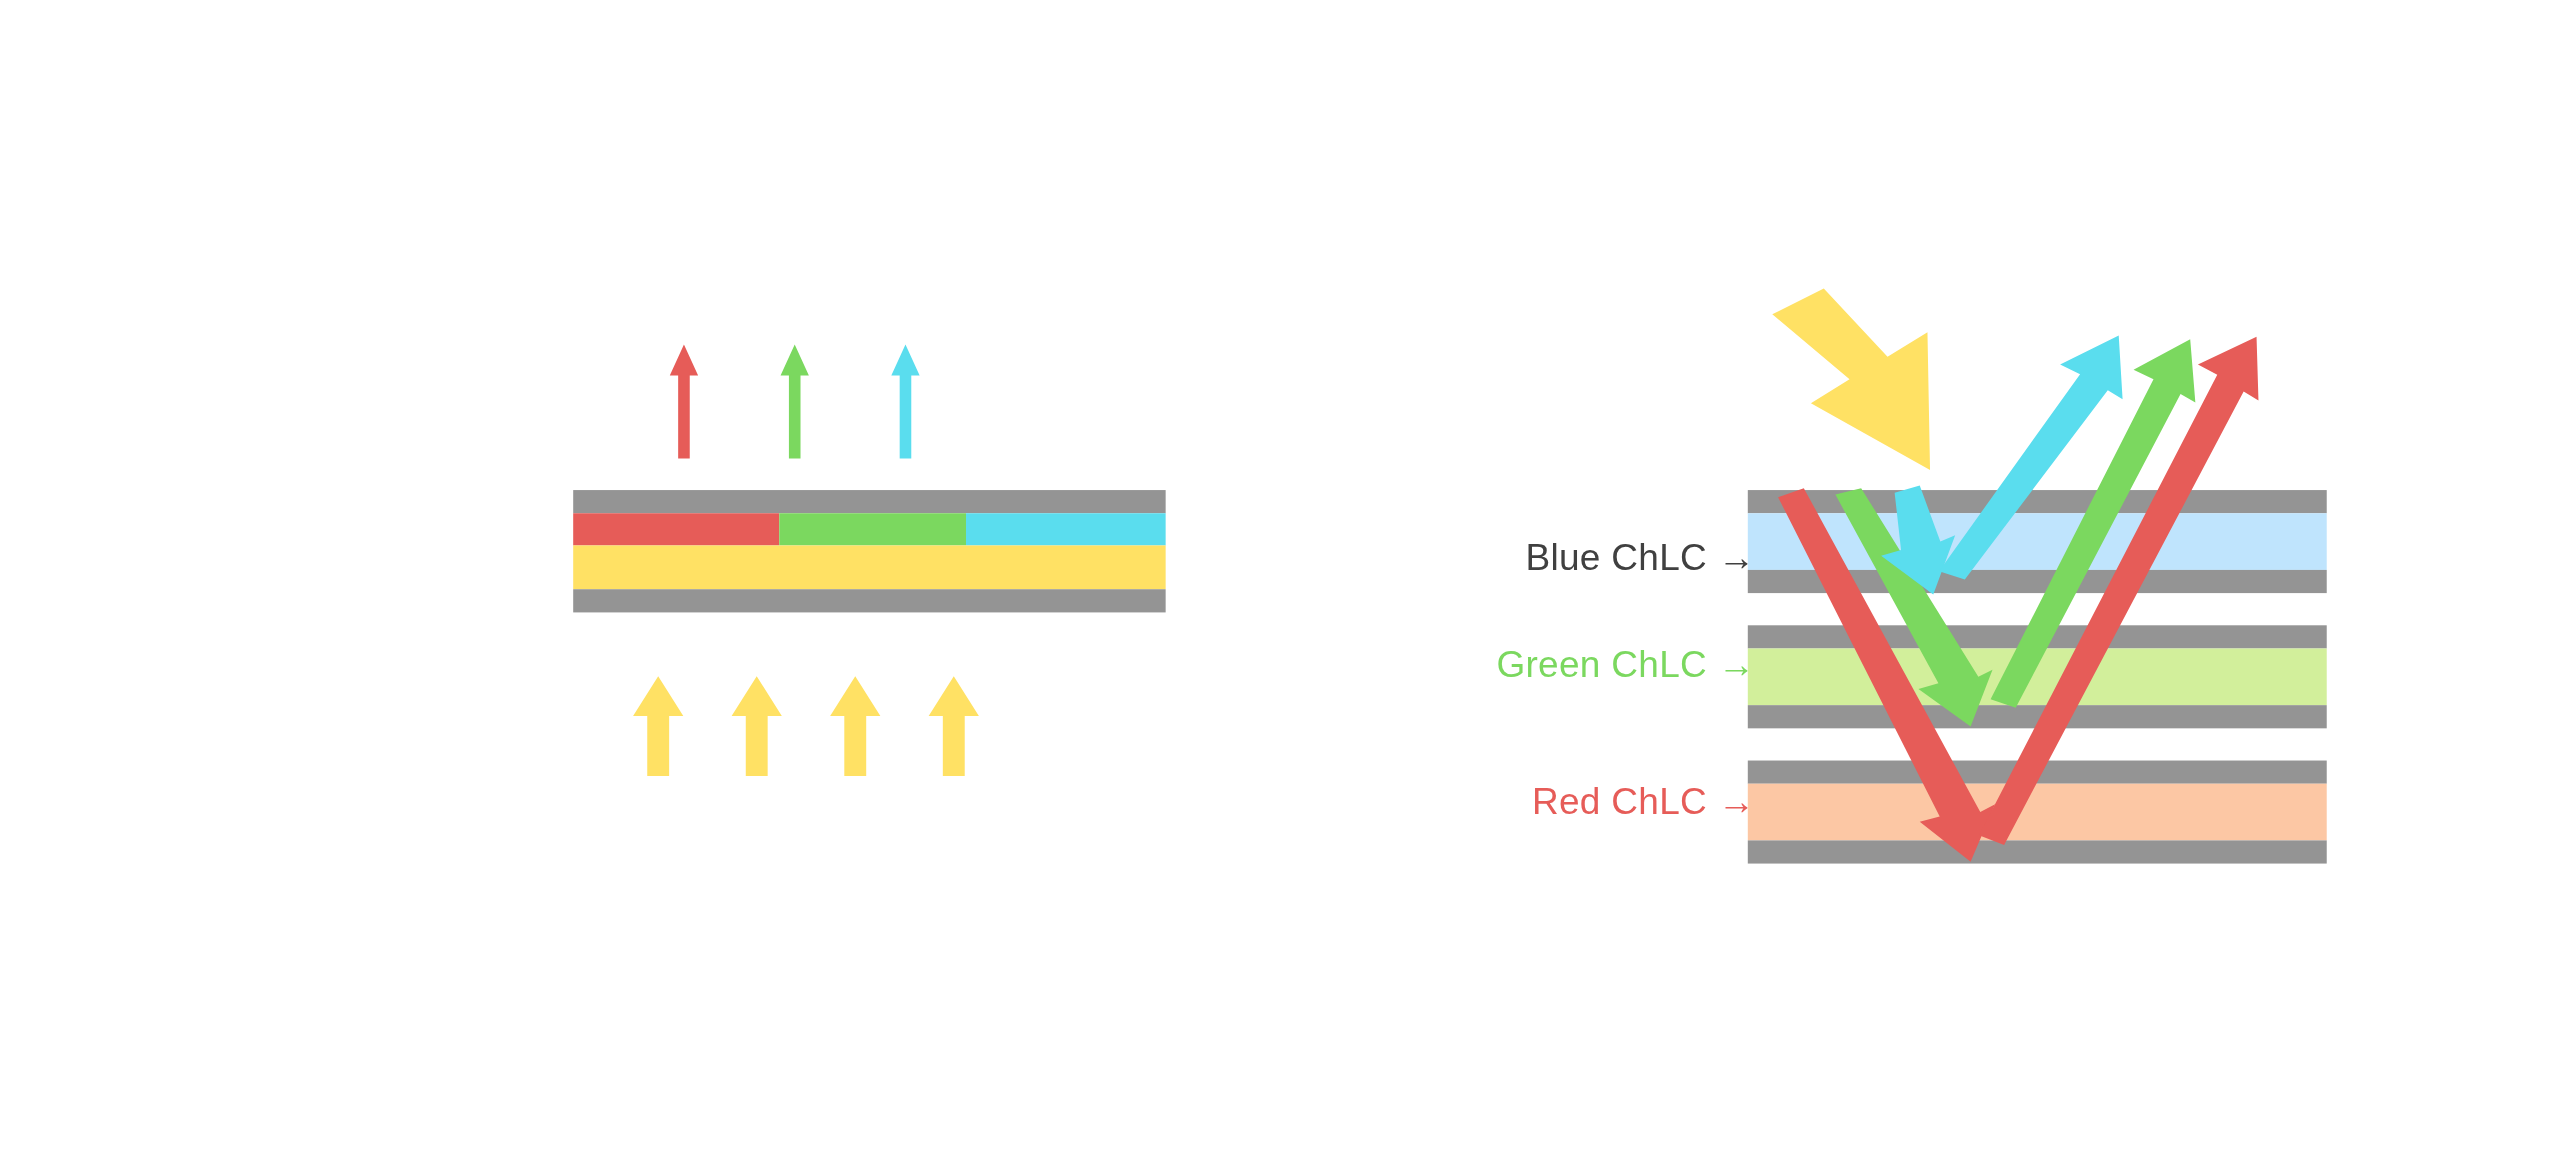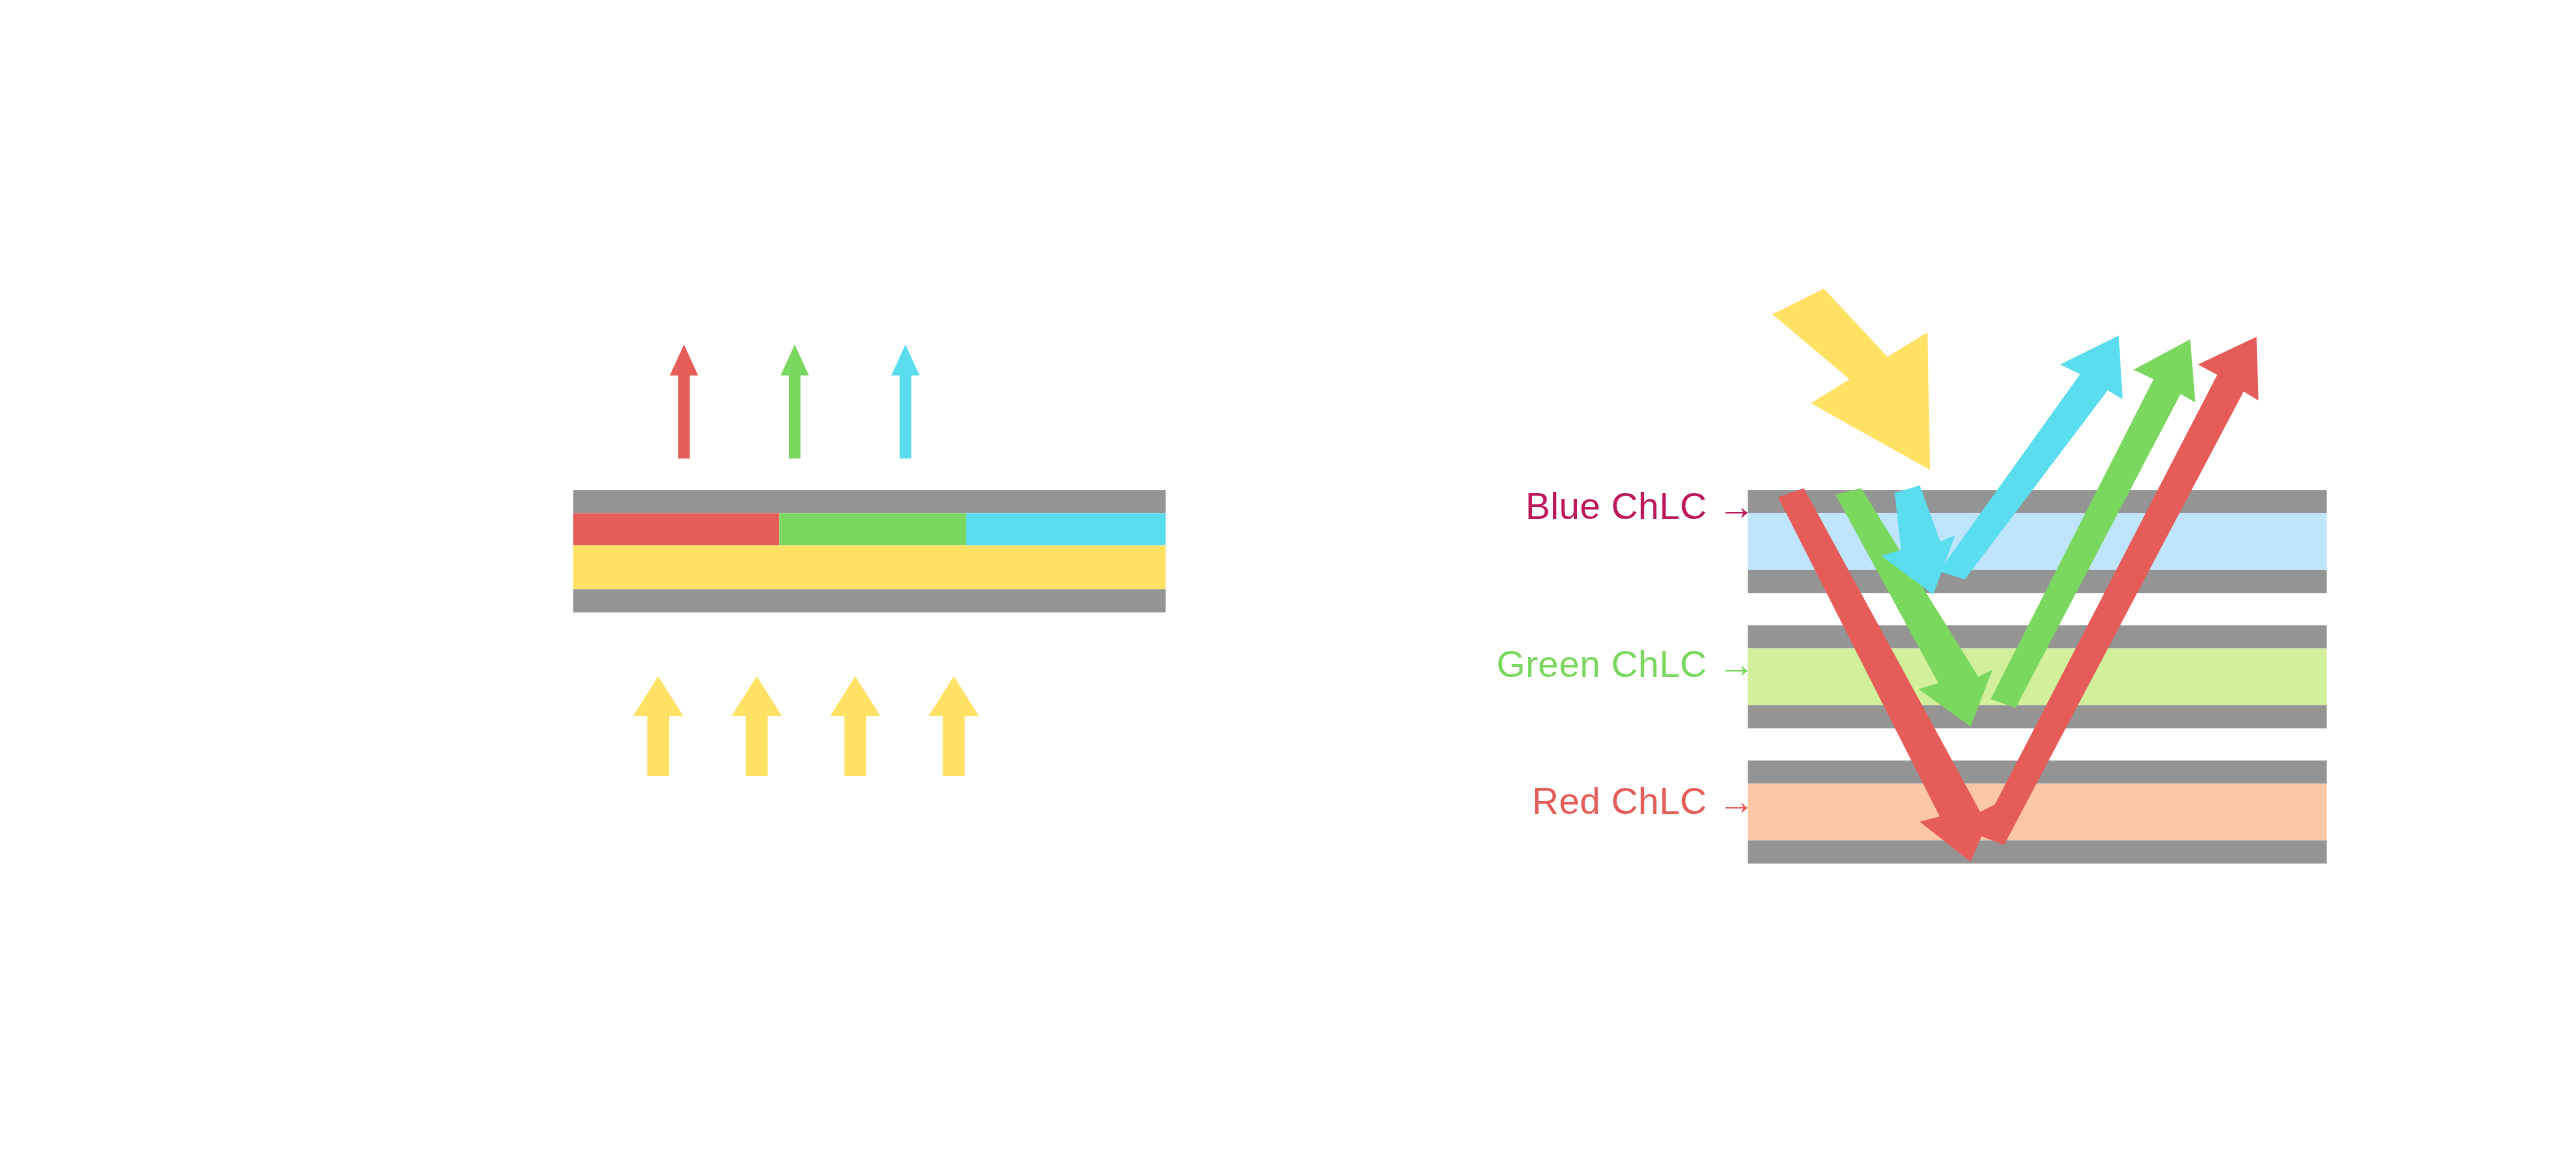--- a/index.html
+++ b/index.html
@@ -80,18 +80,18 @@
       <path fill="#7BD85F" d="M2850,768 L2890,758 L3072,1051 L3094,1040 L3060,1128 L2979,1070 L3010,1061 Z"></path>
       <path fill="#7BD85F" d="M3091,1086 L3130,1099 L3386,612 L3409,625 L3401,527 L3313,574 L3344,589 Z"></path>
     </g>
 
     <g>
       <path fill="#5ADDEE" d="M2942,765 L2981,754 L3013,841 L3036,831 L3002,923 L2921,863 L2952,854 Z"></path>
       <path fill="#5ADDEE" d="M3011,887 L3051,900 L3273,606 L3296,620 L3290,521 L3199,566 L3230,581 Z"></path>
     </g>
   </svg>
 
-  <div class="lbl" style="left:1420px;top:486px;width:335px;color:#be185d;">Blue ChLC  →</div>
+  <div class="lbl" style="left:1420px;top:537px;width:335px;color:#404040;">Blue ChLC  →</div>
   <div class="lbl" style="left:1385px;top:644px;width:370px;color:#7BD85F;">Green ChLC  →</div>
   <div class="lbl" style="left:1420px;top:781px;width:335px;color:#E65C58;">Red ChLC  →</div>
 
 </div>
 
 
 </body></html>

